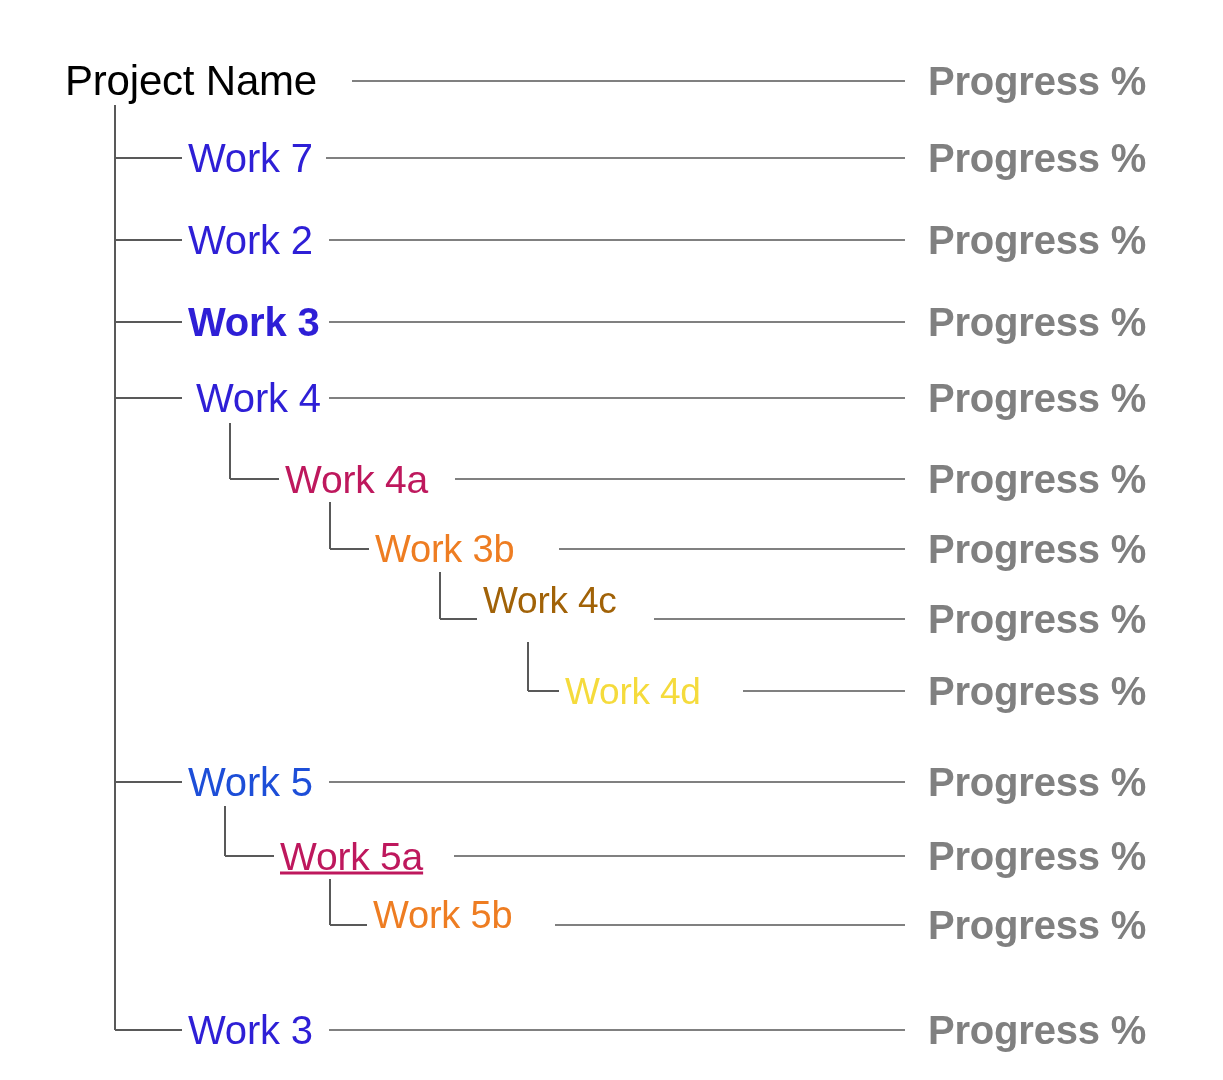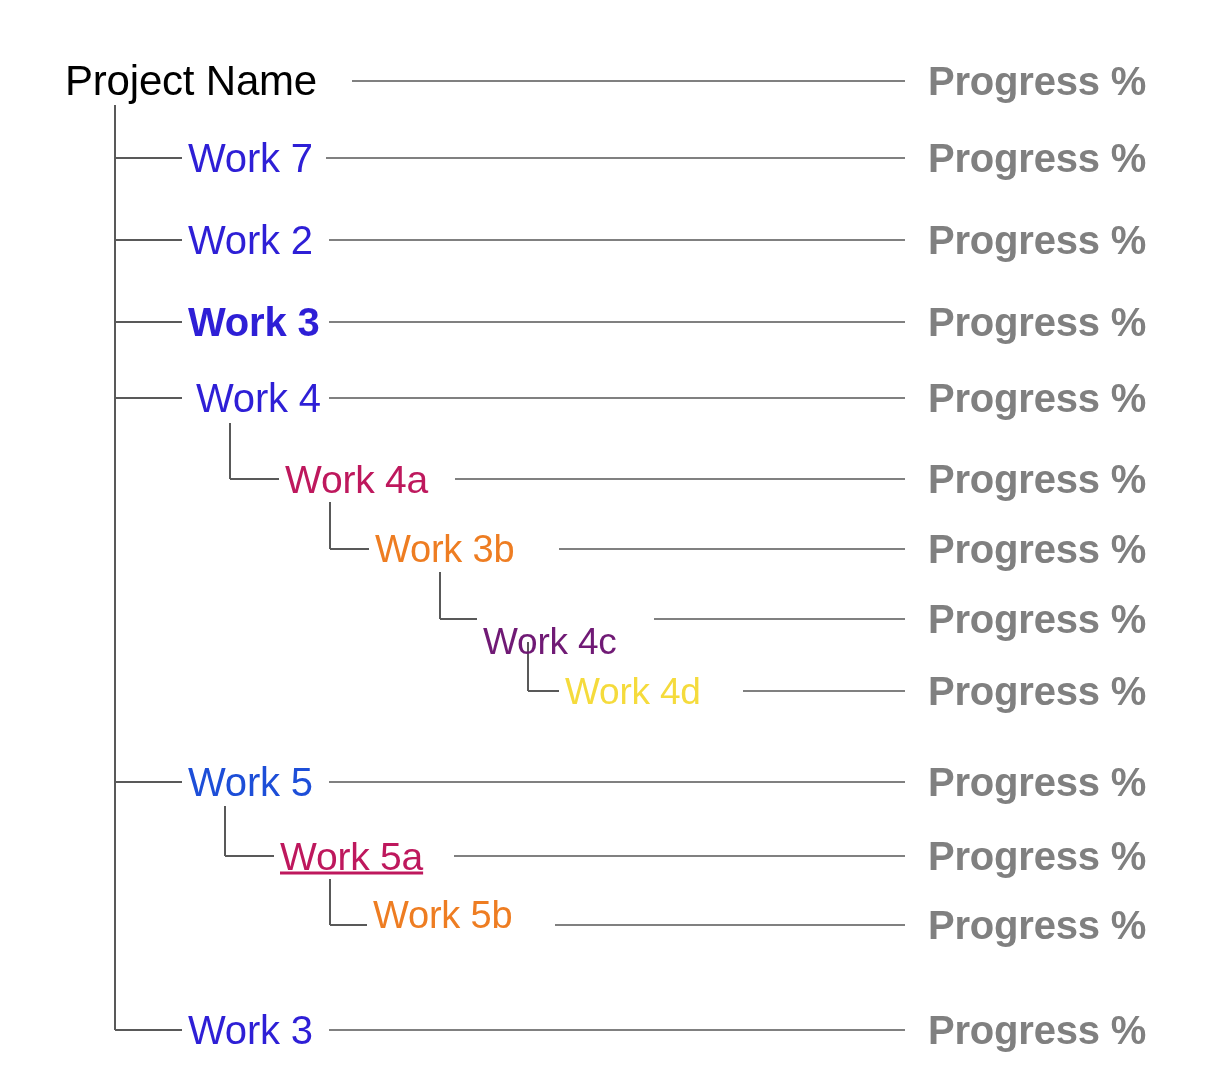--- a/index.html
+++ b/index.html
@@ -103,21 +103,21 @@
   </svg>
 
   <div id="labels-layer">
       <div class="node-label lvl-root" style="left: 65px; top: 81px; color: rgb(0, 0, 0);">Project Name</div>
       <div class="node-label lvl-1" style="left: 188px; top: 158px; color: rgb(46, 31, 214);">Work 7</div>
       <div class="node-label lvl-1" style="left: 188px; top: 240px; color: rgb(46, 31, 214);">Work 2</div>
       <div class="node-label lvl-1" style="left: 188px; top: 322px; color: rgb(46, 31, 214); font-weight: bold;">Work 3</div>
       <div class="node-label lvl-1" style="left: 196px; top: 398px; color: rgb(46, 31, 214);">Work 4</div>
       <div class="node-label lvl-2" style="left: 285px; top: 479px; color: #be185d;">Work 4a</div>
       <div class="node-label lvl-3" style="left: 375px; top: 549px; color: rgb(238, 125, 34);">Work 3b</div>
-      <div class="node-label lvl-4" style="left: 483px; top: 641px; color: #701a75;">Work 4c</div>
+      <div class="node-label lvl-4" style="left: 483px; top: 600px; color: #a16207;">Work 4c</div>
       <div class="node-label lvl-5" style="left: 565px; top: 691px; color: rgb(245, 219, 60);">Work 4d</div>
       <div class="node-label lvl-1" style="left: 188px; top: 782px; color: #1d4ed8;">Work 5</div>
       <div class="node-label lvl-2" style="left: 280px; top: 856px; color: #be185d; text-decoration: underline;">Work 5a</div>
       <div class="node-label lvl-3" style="left: 373px; top: 915px; color: rgb(238, 125, 34);">Work 5b</div>
       <div class="node-label lvl-1" style="left: 188px; top: 1030px; color: rgb(46, 31, 214);">Work 3</div>
     </div>
   <div id="progress-layer">
       <div class="progress-label" style="top: 81px;">Progress %</div>
       <div class="progress-label" style="top: 158px;">Progress %</div>
       <div class="progress-label" style="top: 240px;">Progress %</div>

